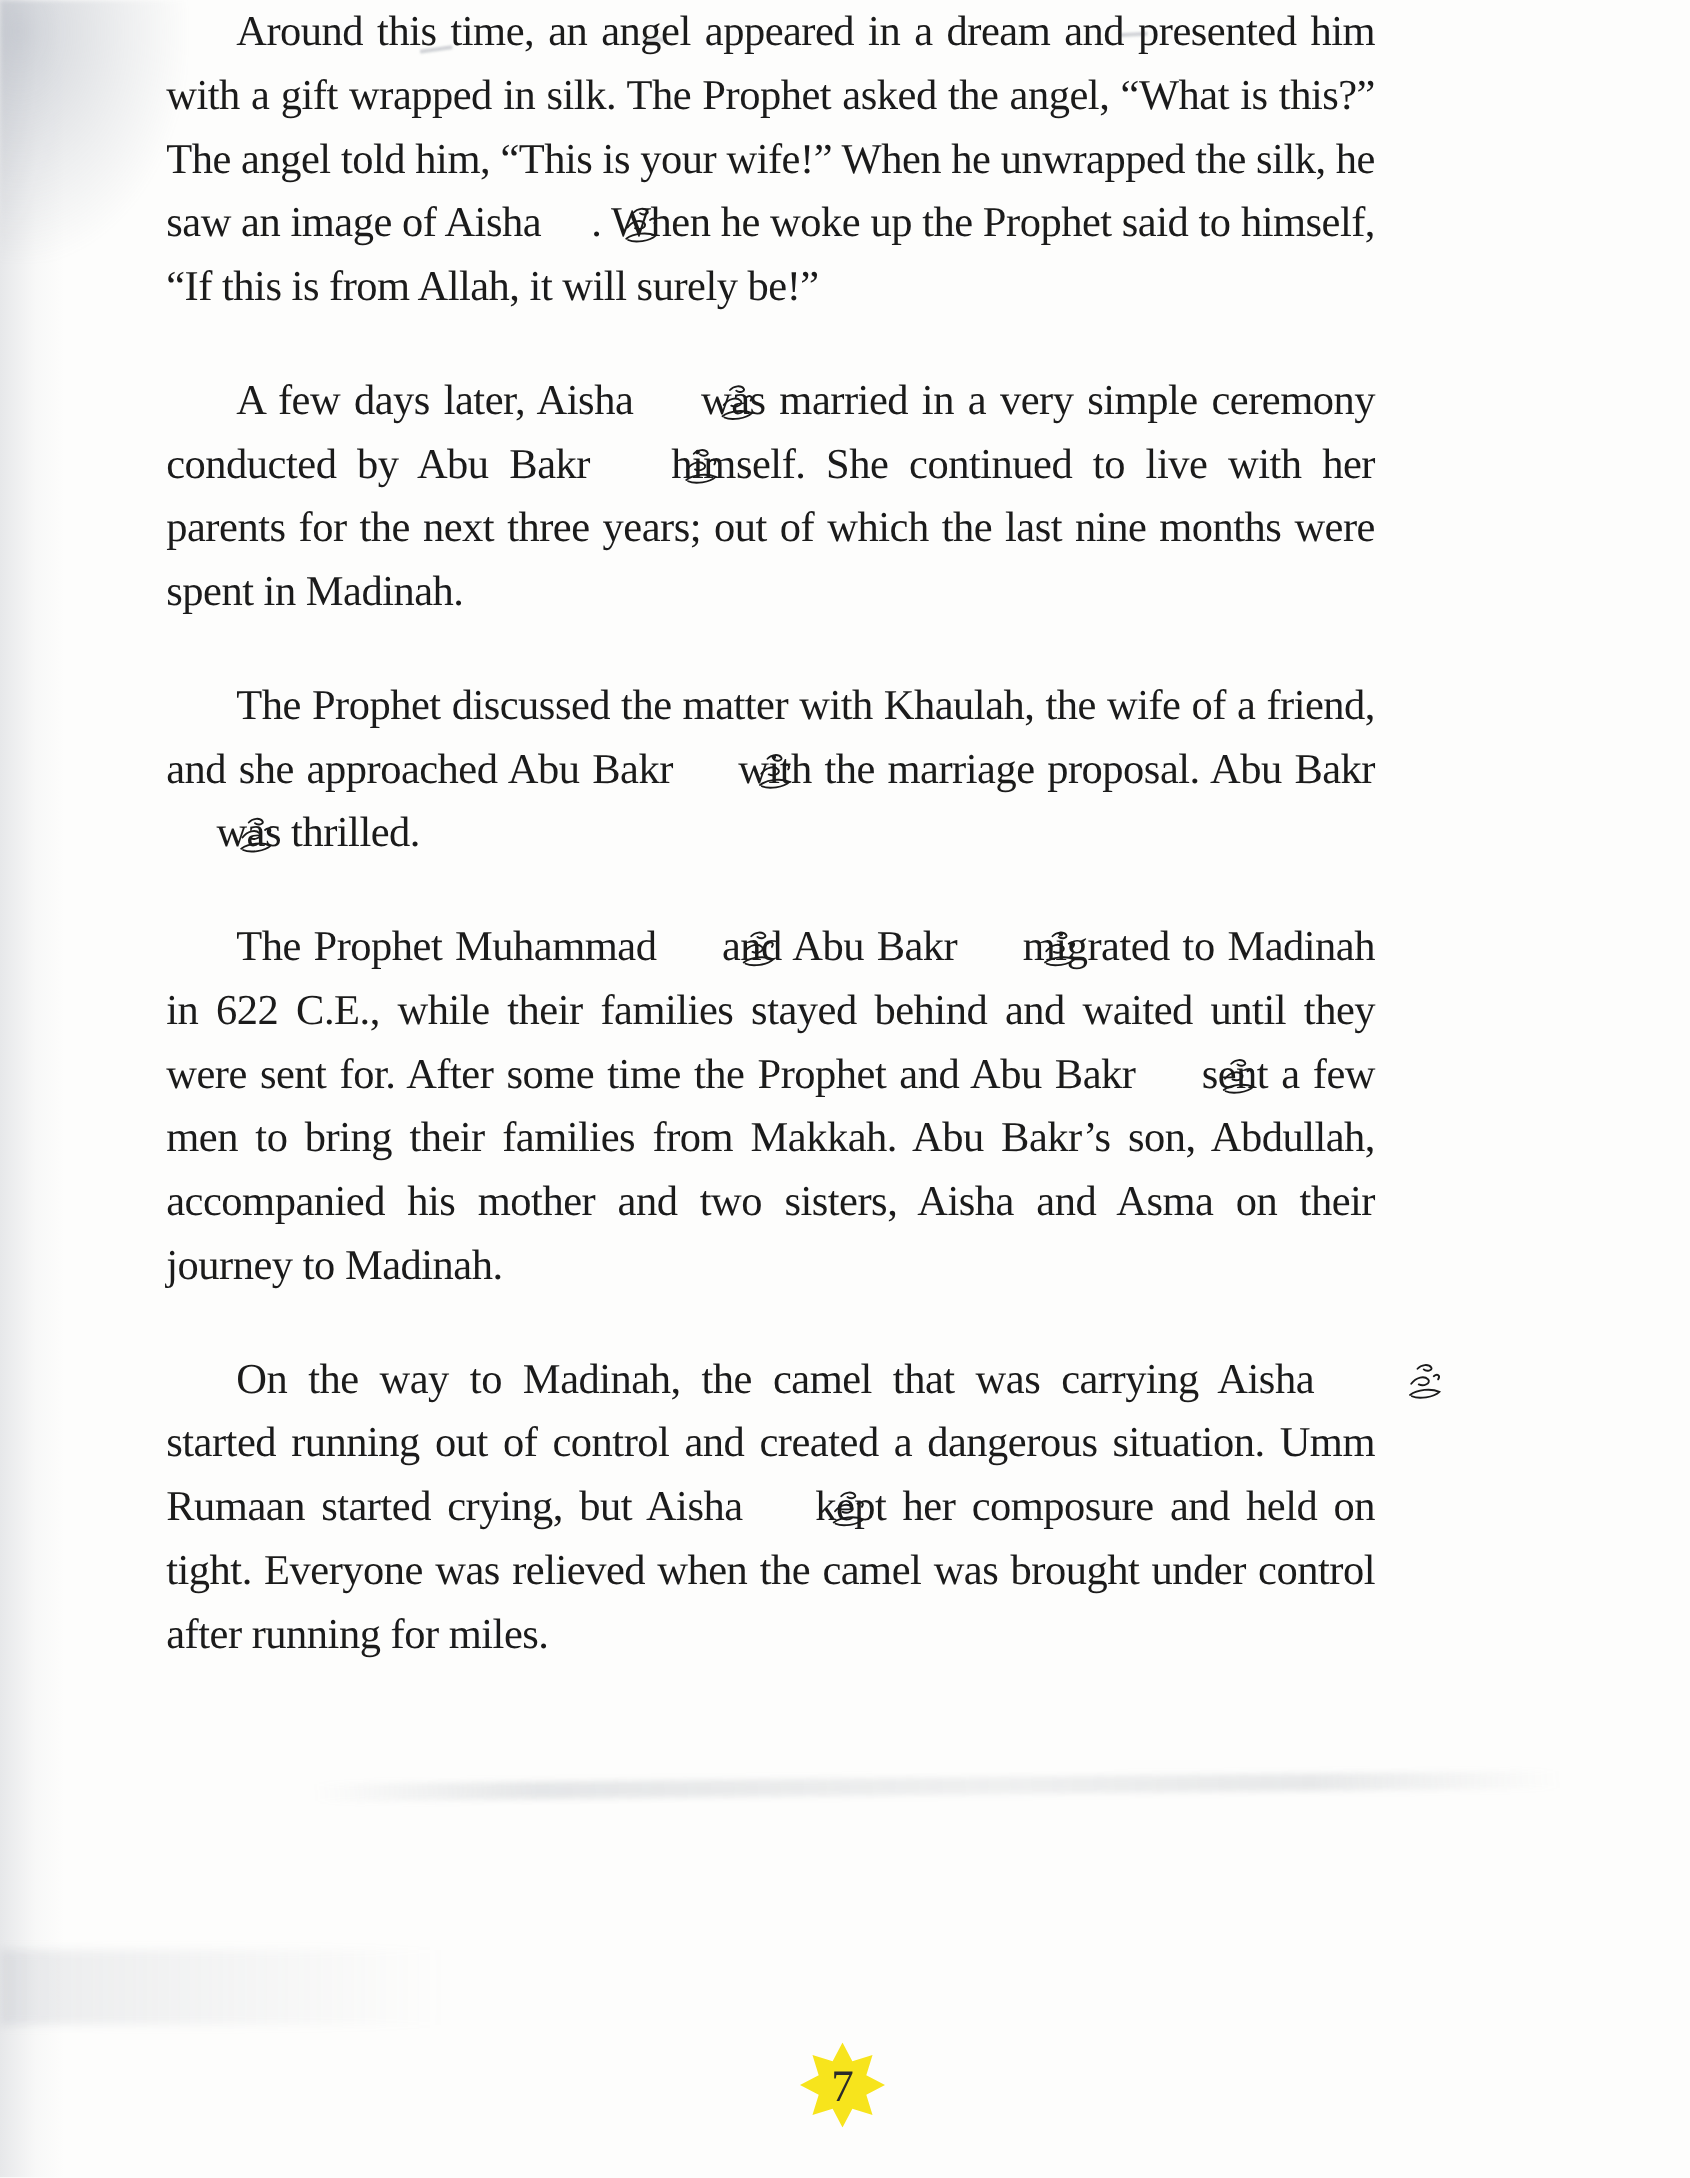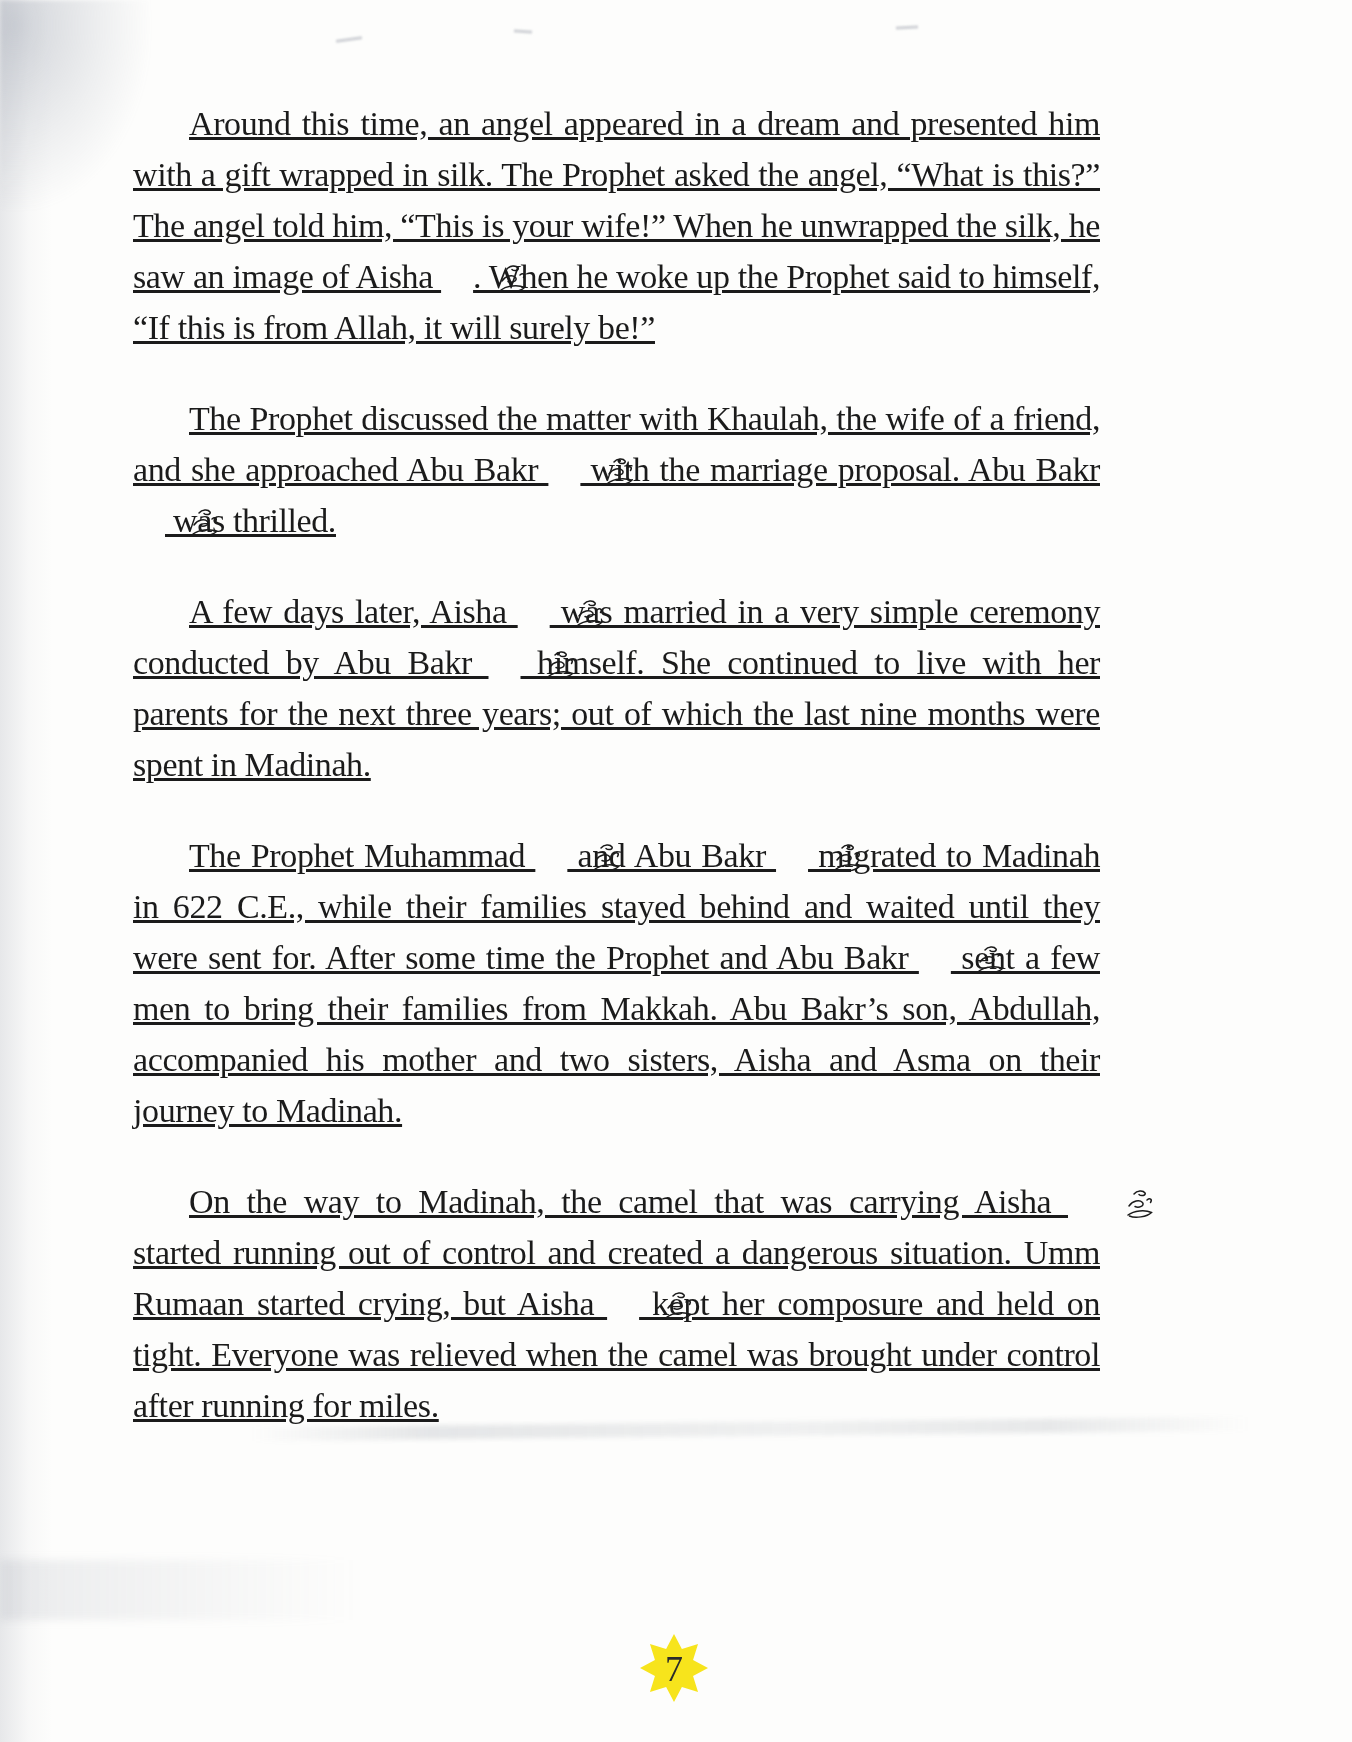--- a/index.html
+++ b/index.html
@@ -28,23 +28,22 @@
     position:absolute;left:0px;top:1560px;width:420px;height:60px;
     background:linear-gradient(to right,rgba(140,146,160,0.16),rgba(140,146,160,0) 85%);
     filter:blur(4px);pointer-events:none;
   }
   .scan-speck{position:absolute;background:rgba(120,126,140,0.35);filter:blur(1px);pointer-events:none;}
   .speck-a{left:336px;top:38px;width:26px;height:3px;transform:rotate(-8deg);}
   .speck-b{left:514px;top:30px;width:18px;height:3px;transform:rotate(4deg);}
   .speck-c{left:896px;top:26px;width:22px;height:3px;transform:rotate(-3deg);}
 
   .page-text{
-    position:absolute;left:133px;top:0;width:967px;padding-top:98px;
+    position:absolute;left:133px;top:0;width:967px;
     color:#1b1b1b;
-    text-decoration:underline;
   }
   .para{
     margin:0 0 40px 0;
     font-size:34px;line-height:51px;
     letter-spacing:-0.4px;
     text-align:justify;
     text-indent:56px;
   }
   .honorific{
     display:inline-block;width:30px;height:34px;
@@ -76,50 +75,50 @@
 
 <div class="page-text">
     <p class="para">Around this time, an angel appeared in a dream and presented him with a gift wrapped in silk. The Prophet asked the angel, “What is this?” The angel told him, “This is your wife!” When he unwrapped the silk, he saw an image of Aisha <span class="honorific"><svg viewBox="0 0 30 34">
           <g stroke="#1a1a1a" fill="none" stroke-width="1.5" stroke-linecap="round">
             <path d="M9 7 C12 3.5, 18 3, 20 6 C21.5 8.5, 16 9.5, 14 7.5"></path>
             <path d="M22 13 C25 10.5, 27.5 12.5, 25.5 15.5"></path>
             <path d="M4 19 C8 13.5, 14.5 12.5, 17.5 15.5 C20 18.5, 14 21.5, 10 19.5"></path>
             <path d="M3 28 C9 23.5, 20 22.5, 26.5 25.5 C22 30, 10 31.5, 4.5 29"></path>
           </g>
         </svg></span>. When he woke up the Prophet said to himself, “If this is from Allah, it will surely be!”</p>
+    <p class="para">A few days later, Aisha <span class="honorific"><svg viewBox="0 0 30 34">
+          <g stroke="#1a1a1a" fill="none" stroke-width="1.5" stroke-linecap="round">
+            <path d="M9 7 C12 3.5, 18 3, 20 6 C21.5 8.5, 16 9.5, 14 7.5"></path>
+            <path d="M22 13 C25 10.5, 27.5 12.5, 25.5 15.5"></path>
+            <path d="M4 19 C8 13.5, 14.5 12.5, 17.5 15.5 C20 18.5, 14 21.5, 10 19.5"></path>
+            <path d="M3 28 C9 23.5, 20 22.5, 26.5 25.5 C22 30, 10 31.5, 4.5 29"></path>
+          </g>
+        </svg></span> was married in a very simple ceremony conducted by Abu Bakr <span class="honorific"><svg viewBox="0 0 30 34">
+          <g stroke="#1a1a1a" fill="none" stroke-width="1.5" stroke-linecap="round">
+            <path d="M9 7 C12 3.5, 18 3, 20 6 C21.5 8.5, 16 9.5, 14 7.5"></path>
+            <path d="M22 13 C25 10.5, 27.5 12.5, 25.5 15.5"></path>
+            <path d="M4 19 C8 13.5, 14.5 12.5, 17.5 15.5 C20 18.5, 14 21.5, 10 19.5"></path>
+            <path d="M3 28 C9 23.5, 20 22.5, 26.5 25.5 C22 30, 10 31.5, 4.5 29"></path>
+          </g>
+        </svg></span> himself. She continued to live with her parents for the next three years; out of which the last nine months were spent in Madinah.</p>
     <p class="para">The Prophet discussed the matter with Khaulah, the wife of a friend, and she approached Abu Bakr <span class="honorific"><svg viewBox="0 0 30 34">
           <g stroke="#1a1a1a" fill="none" stroke-width="1.5" stroke-linecap="round">
             <path d="M9 7 C12 3.5, 18 3, 20 6 C21.5 8.5, 16 9.5, 14 7.5"></path>
             <path d="M22 13 C25 10.5, 27.5 12.5, 25.5 15.5"></path>
             <path d="M4 19 C8 13.5, 14.5 12.5, 17.5 15.5 C20 18.5, 14 21.5, 10 19.5"></path>
             <path d="M3 28 C9 23.5, 20 22.5, 26.5 25.5 C22 30, 10 31.5, 4.5 29"></path>
           </g>
         </svg></span> with the marriage proposal. Abu Bakr <span class="honorific"><svg viewBox="0 0 30 34">
           <g stroke="#1a1a1a" fill="none" stroke-width="1.5" stroke-linecap="round">
             <path d="M9 7 C12 3.5, 18 3, 20 6 C21.5 8.5, 16 9.5, 14 7.5"></path>
             <path d="M22 13 C25 10.5, 27.5 12.5, 25.5 15.5"></path>
             <path d="M4 19 C8 13.5, 14.5 12.5, 17.5 15.5 C20 18.5, 14 21.5, 10 19.5"></path>
             <path d="M3 28 C9 23.5, 20 22.5, 26.5 25.5 C22 30, 10 31.5, 4.5 29"></path>
           </g>
         </svg></span> was thrilled.</p>
-    <p class="para">A few days later, Aisha <span class="honorific"><svg viewBox="0 0 30 34">
-          <g stroke="#1a1a1a" fill="none" stroke-width="1.5" stroke-linecap="round">
-            <path d="M9 7 C12 3.5, 18 3, 20 6 C21.5 8.5, 16 9.5, 14 7.5"></path>
-            <path d="M22 13 C25 10.5, 27.5 12.5, 25.5 15.5"></path>
-            <path d="M4 19 C8 13.5, 14.5 12.5, 17.5 15.5 C20 18.5, 14 21.5, 10 19.5"></path>
-            <path d="M3 28 C9 23.5, 20 22.5, 26.5 25.5 C22 30, 10 31.5, 4.5 29"></path>
-          </g>
-        </svg></span> was married in a very simple ceremony conducted by Abu Bakr <span class="honorific"><svg viewBox="0 0 30 34">
-          <g stroke="#1a1a1a" fill="none" stroke-width="1.5" stroke-linecap="round">
-            <path d="M9 7 C12 3.5, 18 3, 20 6 C21.5 8.5, 16 9.5, 14 7.5"></path>
-            <path d="M22 13 C25 10.5, 27.5 12.5, 25.5 15.5"></path>
-            <path d="M4 19 C8 13.5, 14.5 12.5, 17.5 15.5 C20 18.5, 14 21.5, 10 19.5"></path>
-            <path d="M3 28 C9 23.5, 20 22.5, 26.5 25.5 C22 30, 10 31.5, 4.5 29"></path>
-          </g>
-        </svg></span> himself. She continued to live with her parents for the next three years; out of which the last nine months were spent in Madinah.</p>
     <p class="para">The Prophet Muhammad <span class="honorific"><svg viewBox="0 0 30 34">
           <g stroke="#1a1a1a" fill="none" stroke-width="1.5" stroke-linecap="round">
             <path d="M9 7 C12 3.5, 18 3, 20 6 C21.5 8.5, 16 9.5, 14 7.5"></path>
             <path d="M22 13 C25 10.5, 27.5 12.5, 25.5 15.5"></path>
             <path d="M4 19 C8 13.5, 14.5 12.5, 17.5 15.5 C20 18.5, 14 21.5, 10 19.5"></path>
             <path d="M3 28 C9 23.5, 20 22.5, 26.5 25.5 C22 30, 10 31.5, 4.5 29"></path>
           </g>
         </svg></span> and Abu Bakr <span class="honorific"><svg viewBox="0 0 30 34">
           <g stroke="#1a1a1a" fill="none" stroke-width="1.5" stroke-linecap="round">
             <path d="M9 7 C12 3.5, 18 3, 20 6 C21.5 8.5, 16 9.5, 14 7.5"></path>

